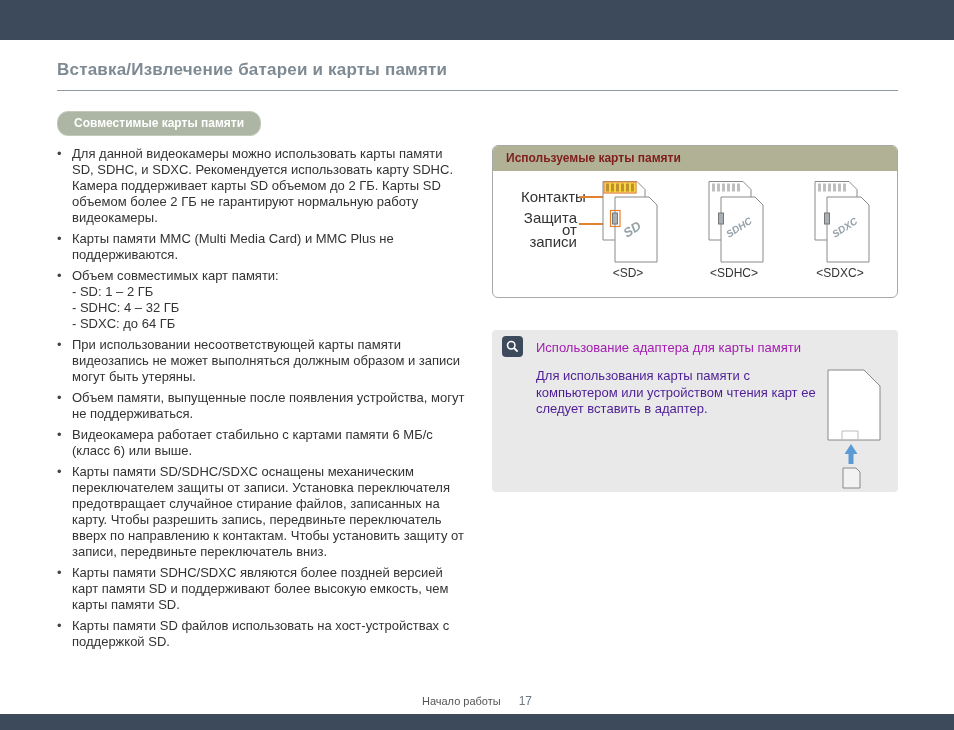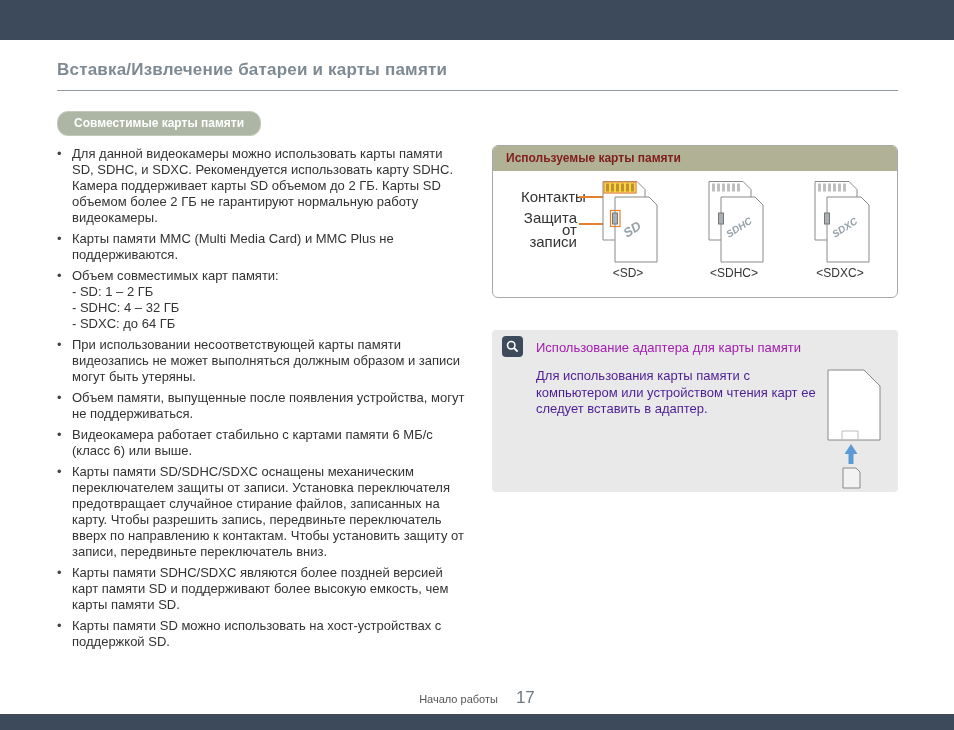--- a/index.html
+++ b/index.html
@@ -42,21 +42,21 @@
               background:#e9e9e9; border-radius:4px; }
   .info-icon { position:absolute; left:10px; top:6px; width:21px; height:21px; background:#3c4a5c;
                border-radius:4px; display:flex; align-items:center; justify-content:center; }
   .info-title { position:absolute; left:44px; top:10px; font-size:13px; color:#a21caf; }
   .info-text { position:absolute; left:44px; top:38px; width:292px; font-size:13px; line-height:16.5px; color:#4c1d95; }
   .adapter-art { position:absolute; left:326px; top:38px; }
 
   .footer { position:absolute; left:0; right:0; bottom:22px; display:flex; justify-content:center;
             align-items:baseline; gap:18px; }
   .footer-section { font-size:11px; color:#555555; }
-  .footer-page { font-size:17px; color:#6d7880; }
+  .footer-page { font-size:12px; color:#6d7880; }
 </style>
 </head>
 <body>
 
 <div class="page">
 
   <div class="topbar"></div>
 
   <h1 class="title">Вставка/Извлечение батареи и карты памяти</h1>
 
@@ -93,21 +93,21 @@
     <li>
         <span class="dot">•</span>
         <span class="bullet-text">Карты памяти SD/SDHC/SDXC оснащены механическим переключателем защиты от записи. Установка переключателя предотвращает случайное стирание файлов, записанных на карту. Чтобы разрешить запись, передвиньте переключатель вверх по направлению к контактам. Чтобы установить защиту от записи, передвиньте переключатель вниз.</span>
       </li>
     <li>
         <span class="dot">•</span>
         <span class="bullet-text">Карты памяти SDHC/SDXC являются более поздней версией карт памяти SD и поддерживают более высокую емкость, чем карты памяти SD.</span>
       </li>
     <li>
         <span class="dot">•</span>
-        <span class="bullet-text">Карты памяти SD можно использовать на хост-устройствах с поддержкой SD.</span>
+        <span class="bullet-text">Карты памяти SD файлов использовать на хост-устройствах с поддержкой SD.</span>
       </li>
   </ul>
 
   <div class="card-box">
     <div class="card-box-header">Используемые карты памяти</div>
 
     <div class="callout-label lbl-contacts">Контакты</div>
     <div class="callout-label lbl-protect">Защита от
 записи</div>
     <div class="leader leader-1"></div>

